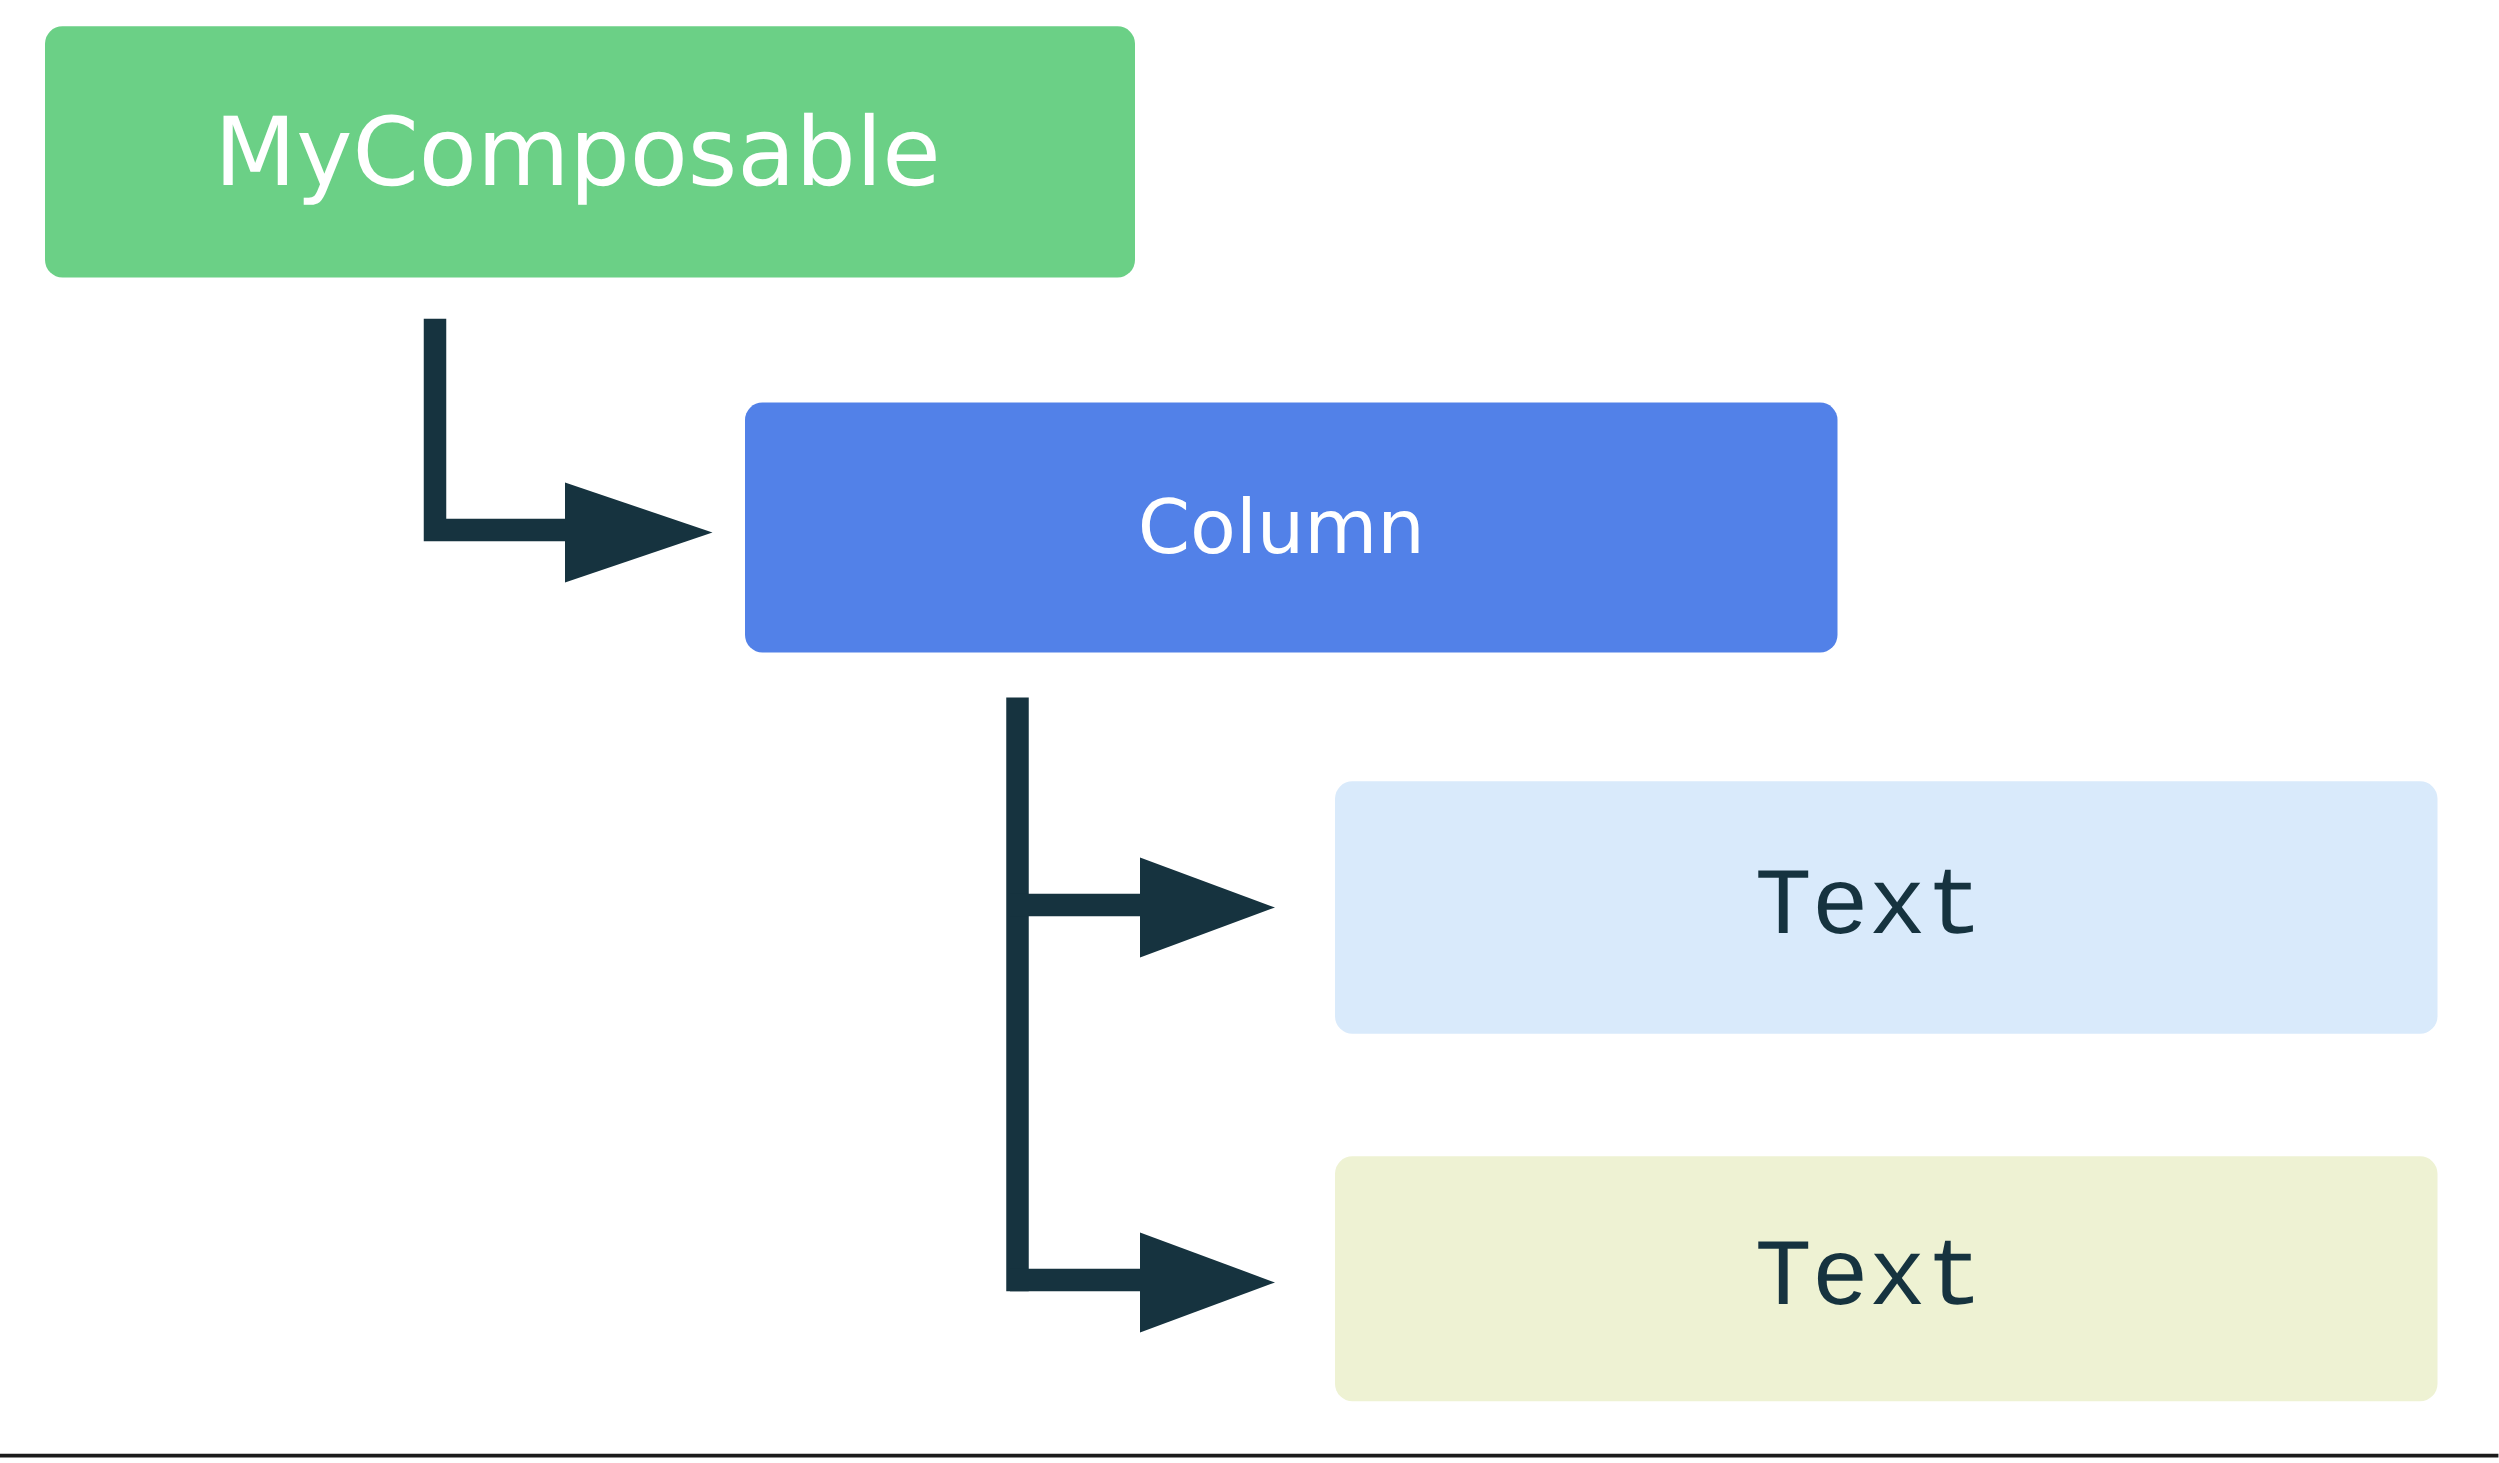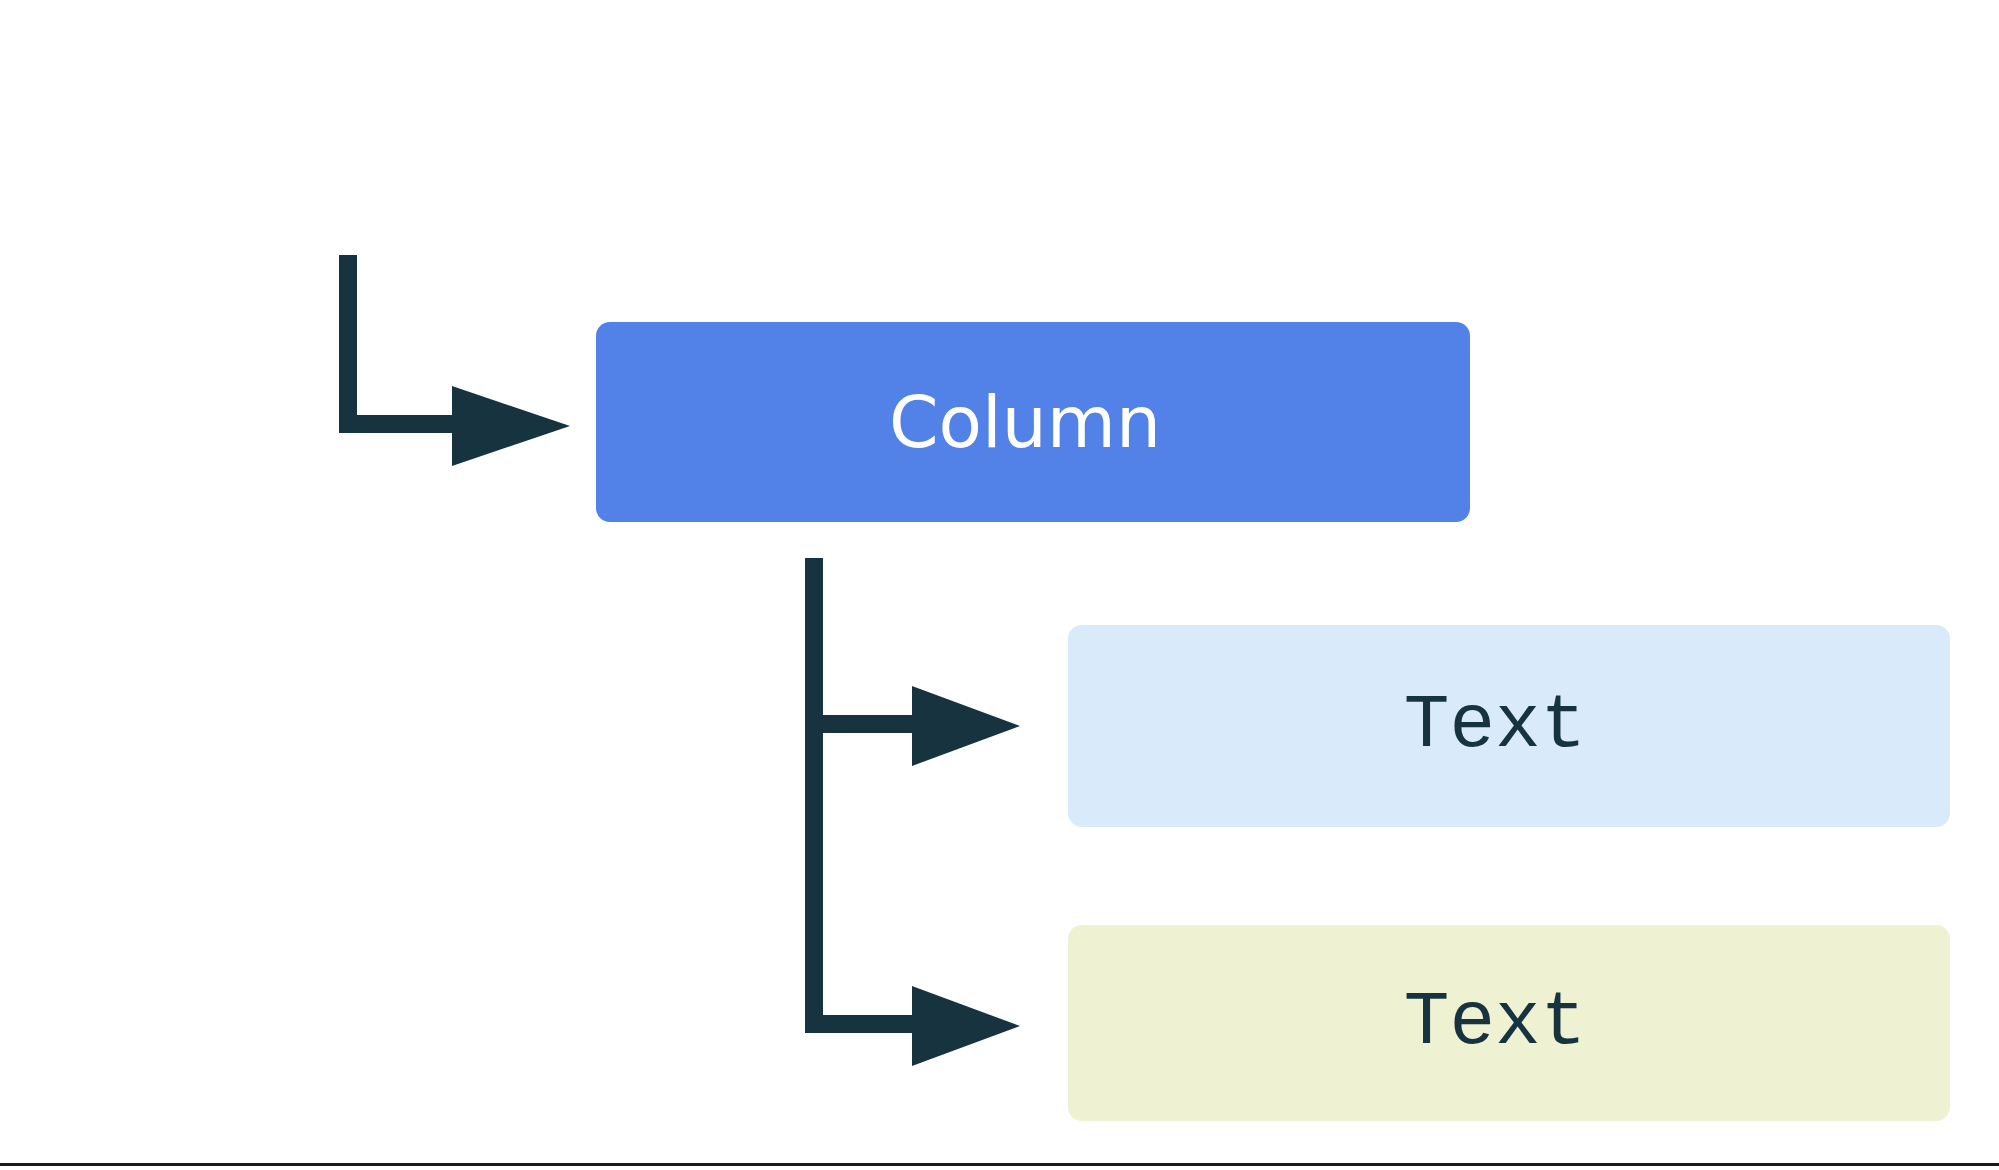--- a/index.html
+++ b/index.html
@@ -51,21 +51,21 @@
   
   #node-column {
     left: 596px;
     top: 322px;
     width: 874px;
     height: 200px;
     background: #5281E8;
   }
   #node-column .node-label {
     color: #ffffff;
-    font-size: 71px;
+    font-size: 60px;
     transform: translateX(-8px);
   }
 
   
   #node-text-1 {
     left: 1068px;
     top: 625px;
     width: 882px;
     height: 202px;
     background: #D9EAFB;
@@ -125,20 +125,23 @@
       <path d="M 808 724 L 922 724" fill="none" stroke="#16333F" stroke-width="18" stroke-linecap="butt"></path>
       <polygon points="912,686 1020,726 912,766" fill="#16333F"></polygon>
     </g>
 
     <g>
       <path d="M 808 1024 L 922 1024" fill="none" stroke="#16333F" stroke-width="18" stroke-linecap="butt"></path>
       <polygon points="912,986 1020,1026 912,1066" fill="#16333F"></polygon>
     </g>
   </svg>
 
+  <div class="node" id="node-root">
+    <span class="node-label">MyComposable</span>
+  </div>
 
   <div class="node" id="node-column">
     <span class="node-label">Column</span>
   </div>
 
   <div class="node" id="node-text-1">
     <span class="node-label">Text</span>
   </div>
 
   <div class="node" id="node-text-2">

